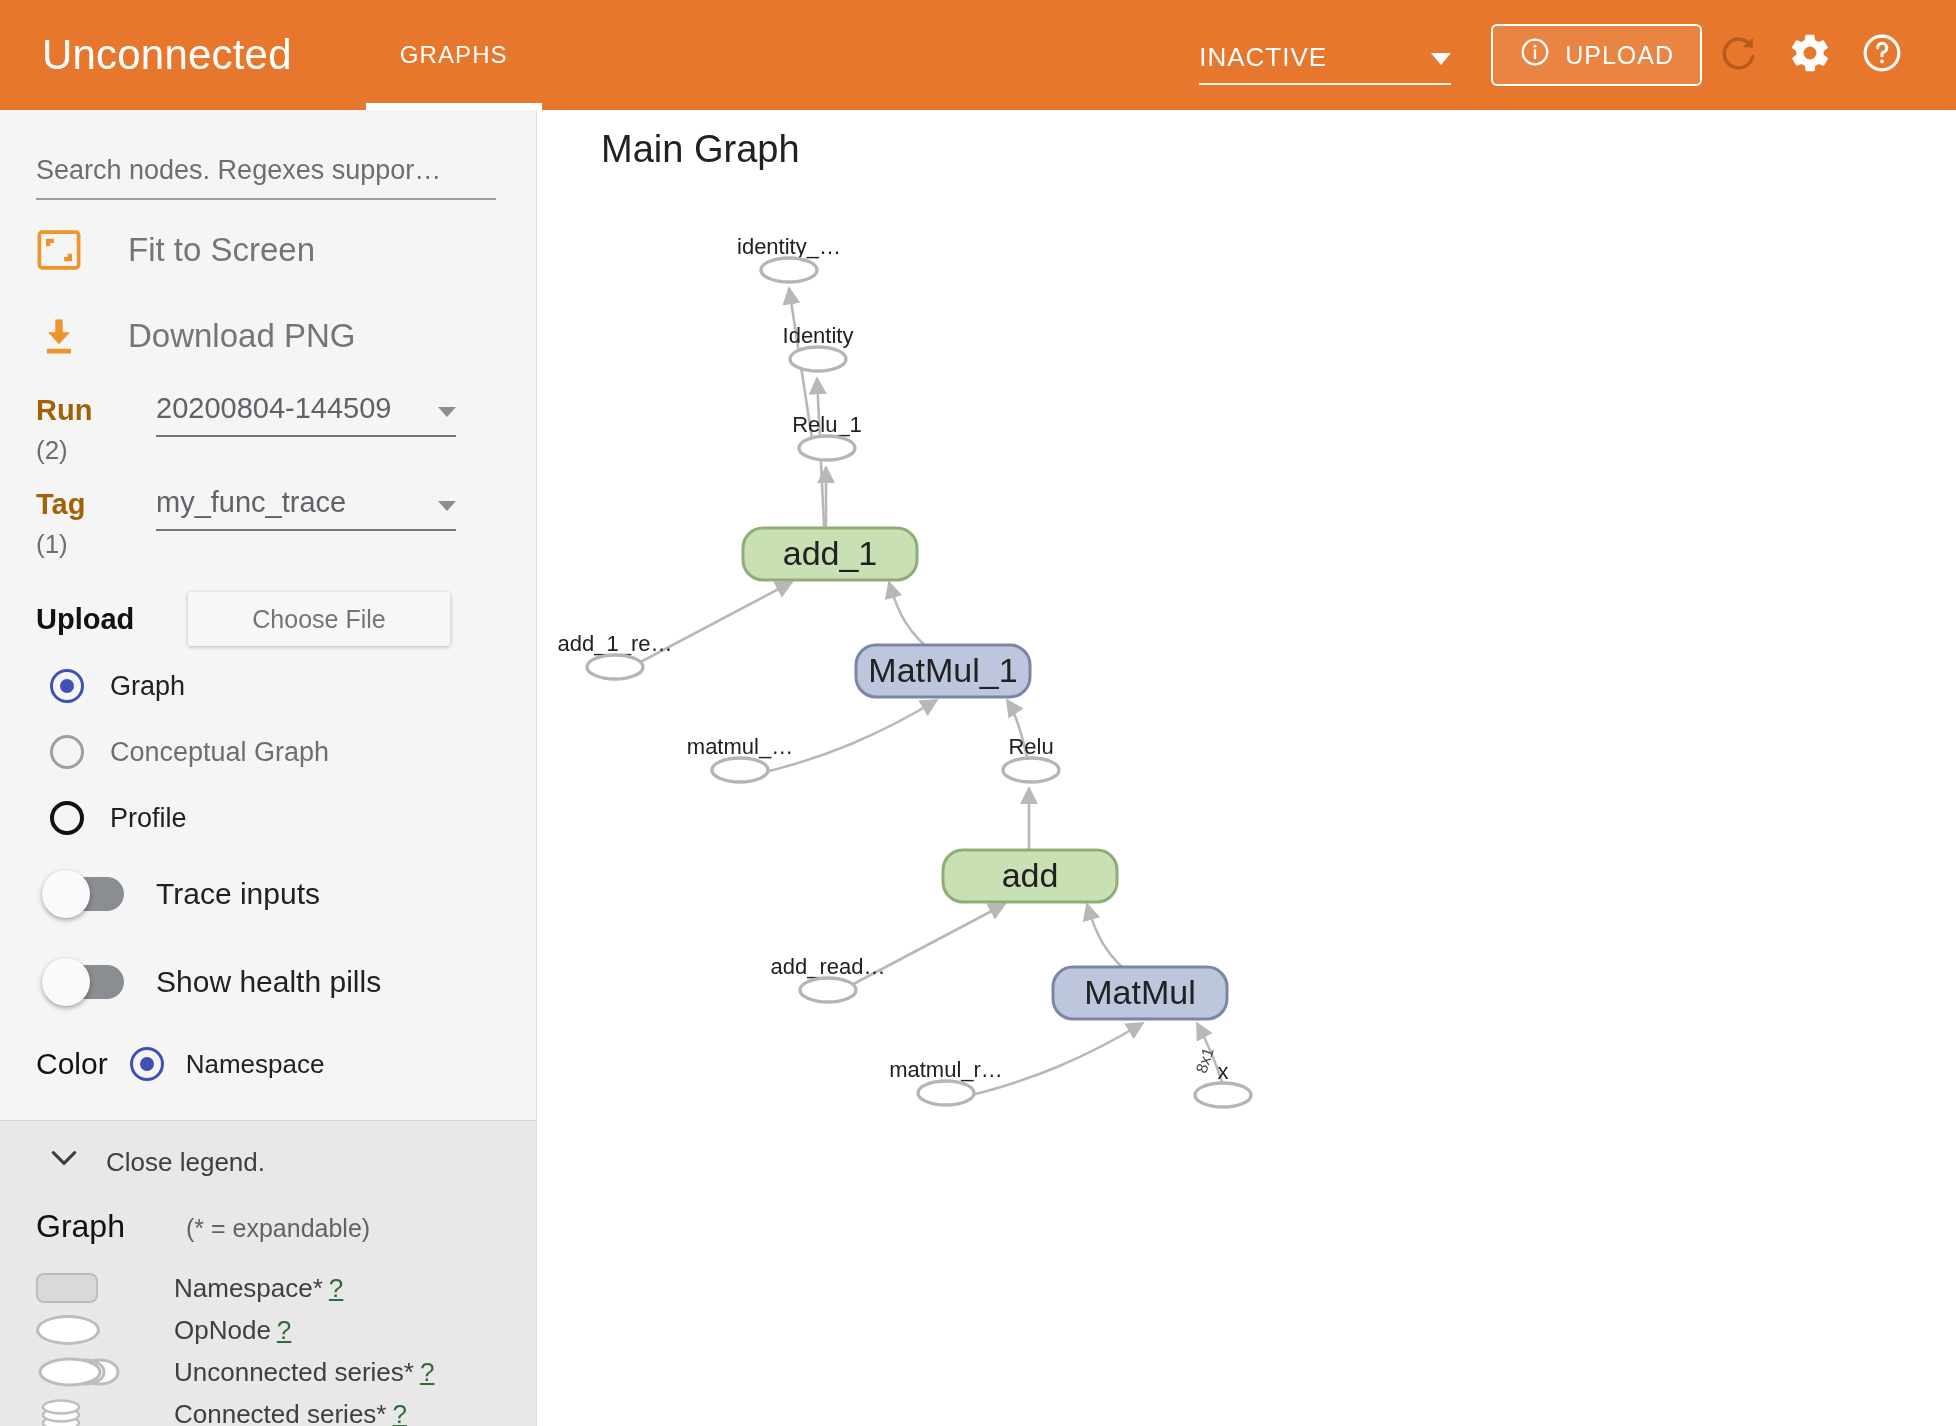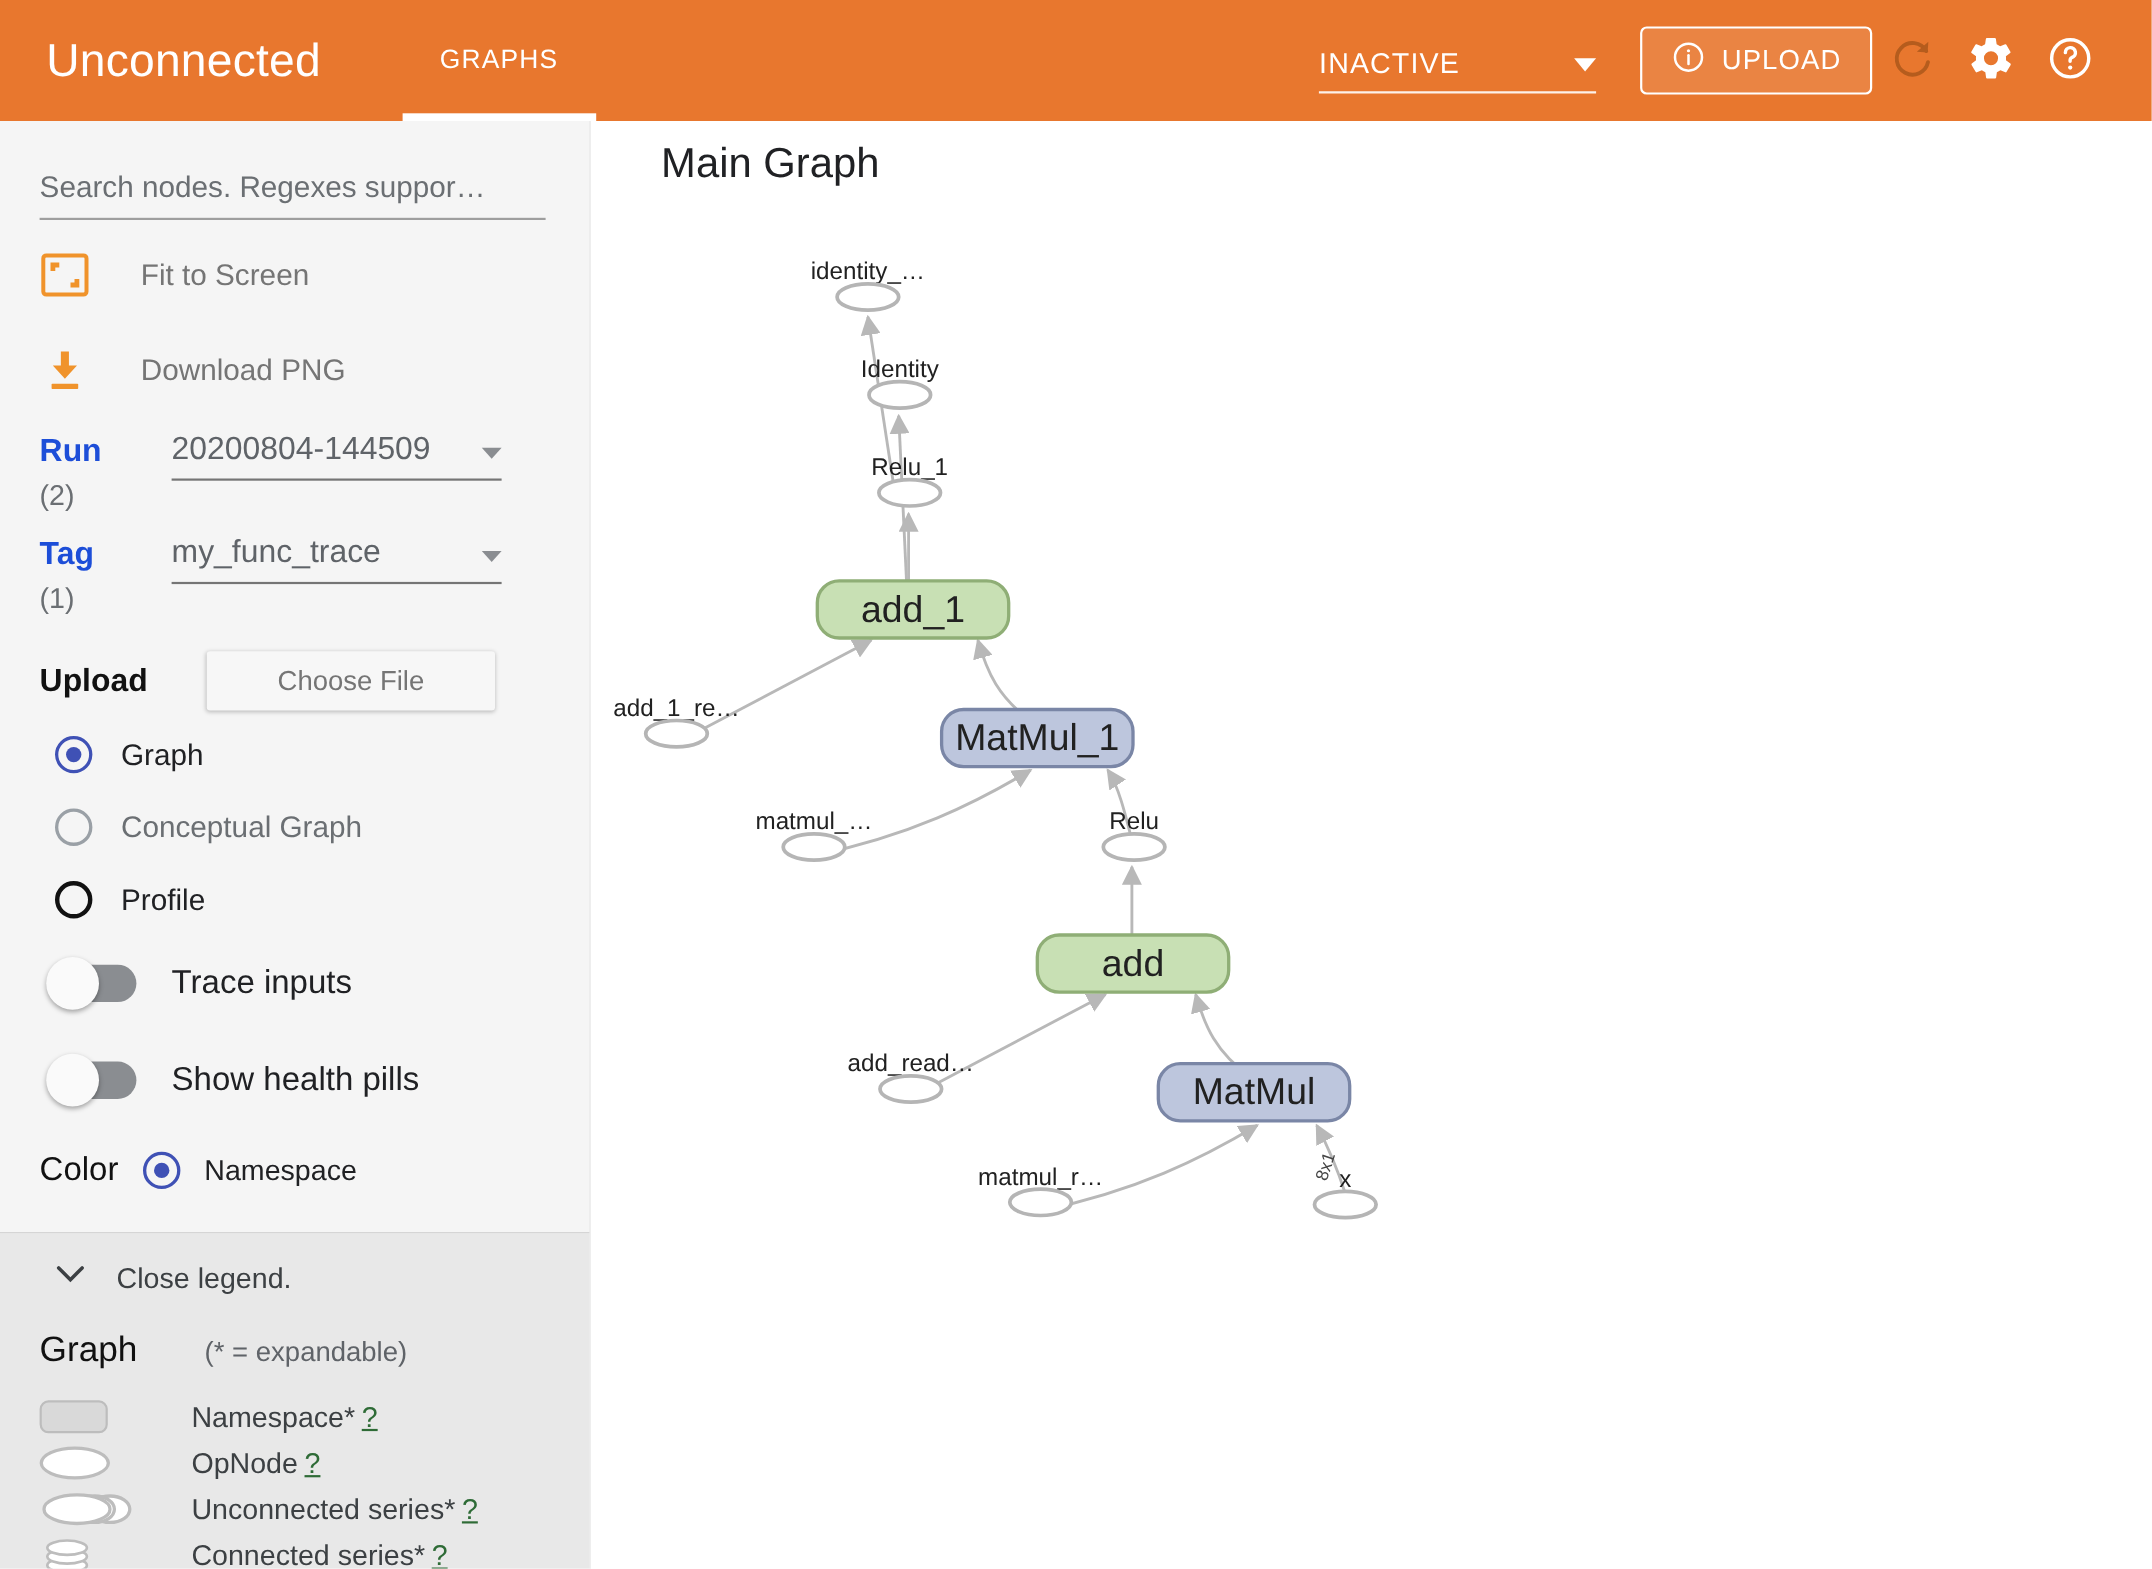--- a/index.html
+++ b/index.html
@@ -89,28 +89,28 @@
     font-size: 27px; color: #5f6368;
     padding: 0 0 12px 0;
   }
   .search-input::placeholder { color: #6b6f73; }
 
   .action-row {
     display: flex; align-items: center;
     padding: 0 36px; height: 72px; margin-top: 14px;
   }
   .action-icon { width: 62px; display: flex; align-items: center; }
-  .action-label { font-size: 27px; color: #757575; margin-left: 30px; }
+  .action-label { font-size: 33px; color: #757575; margin-left: 30px; }
 
   .field-row {
     display: flex; align-items: flex-start;
     padding: 0 36px; margin-top: 20px;
   }
   .field-label-col { width: 88px; padding-top: 4px; }
-  .field-label { font-size: 29px; color: #1d4ed8; font-weight: bold; line-height: 1.0; }
+  .field-label { font-size: 29px; color: #a16207; font-weight: bold; line-height: 1.0; }
   .field-sub { font-size: 26px; color: #6b6f73; margin-top: 10px; }
   .field-select {
     flex: 1; margin-left: 32px; margin-right: 44px;
     border-bottom: 2px solid #757575;
     display: flex; align-items: flex-end; justify-content: space-between;
     padding-bottom: 10px;
   }
   .field-select .val { font-size: 29px; color: #5f6368; }
   .caret-gray {
     width: 0; height: 0; margin-bottom: 8px;

